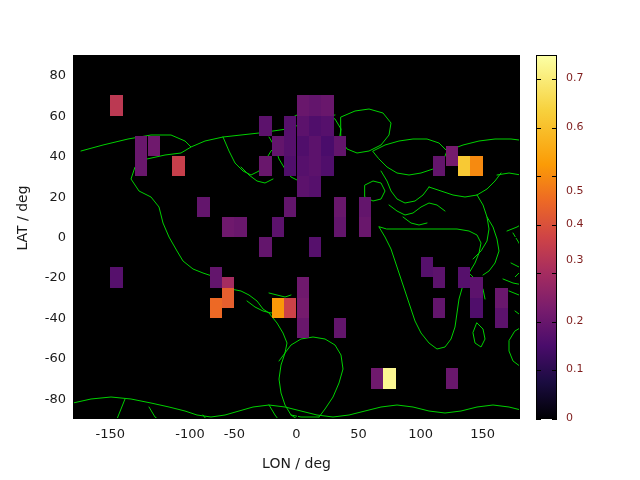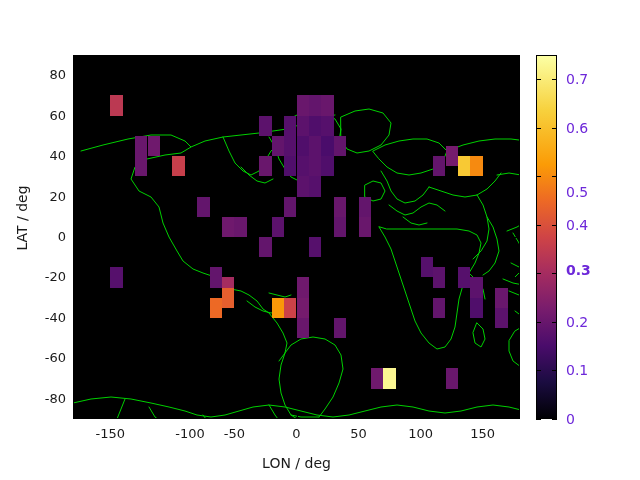--- a/index.html
+++ b/index.html
@@ -33,21 +33,21 @@
         font-size:14px;color:#1a1a1a;transform:rotate(-90deg);}
 
   
   #cbar{position:absolute;left:536px;top:55px;width:21px;height:364px;
         border:1px solid #000;box-sizing:border-box;
         background:linear-gradient(to top,
           #000004 0%, #1b0c41 10%, #4a0c6b 20%, #781c6d 30%,
           #a52c60 40%, #cf4446 50%, #ed6925 60%, #fb9b06 70%,
           #f7d13d 85%, #fcffa4 100%);}
   .cbtick{position:absolute;background:#000;width:5px;height:1px;}
-  .cblab{position:absolute;font-size:14px;color:#6d28d9;left:566px;text-align:center;}
+  .cblab{position:absolute;font-size:11px;color:#7f1d1d;left:566px;text-align:center;}
 </style>
 </head>
 <body>
 
 <div id="root">
 
 
   <div id="plot">
     <svg id="coast" viewBox="0 0 447 364" preserveAspectRatio="none">
       <g>
@@ -248,21 +248,21 @@
     <div class="cbtick" style="left: 552px; top: 419px;"></div>
     <div class="cblab" style="top: 411px;">0</div>
     <div class="cbtick" style="left: 536px; top: 370.467px;"></div>
     <div class="cbtick" style="left: 552px; top: 370.467px;"></div>
     <div class="cblab" style="top: 362.467px;">0.1</div>
     <div class="cbtick" style="left: 536px; top: 321.933px;"></div>
     <div class="cbtick" style="left: 552px; top: 321.933px;"></div>
     <div class="cblab" style="top: 313.933px;">0.2</div>
     <div class="cbtick" style="left: 536px; top: 273.4px;"></div>
     <div class="cbtick" style="left: 552px; top: 273.4px;"></div>
-    <div class="cblab" style="top: 262px; font-weight: bold;">0.3</div>
+    <div class="cblab" style="top: 253px;">0.3</div>
     <div class="cbtick" style="left: 536px; top: 224.867px;"></div>
     <div class="cbtick" style="left: 552px; top: 224.867px;"></div>
     <div class="cblab" style="top: 216.867px;">0.4</div>
     <div class="cbtick" style="left: 536px; top: 176.333px;"></div>
     <div class="cbtick" style="left: 552px; top: 176.333px;"></div>
     <div class="cblab" style="top: 168.333px; margin-top: 16px;">0.5</div>
     <div class="cbtick" style="left: 536px; top: 127.8px;"></div>
     <div class="cbtick" style="left: 552px; top: 127.8px;"></div>
     <div class="cblab" style="top: 119.8px;">0.6</div>
     <div class="cbtick" style="left: 536px; top: 79.2667px;"></div>

